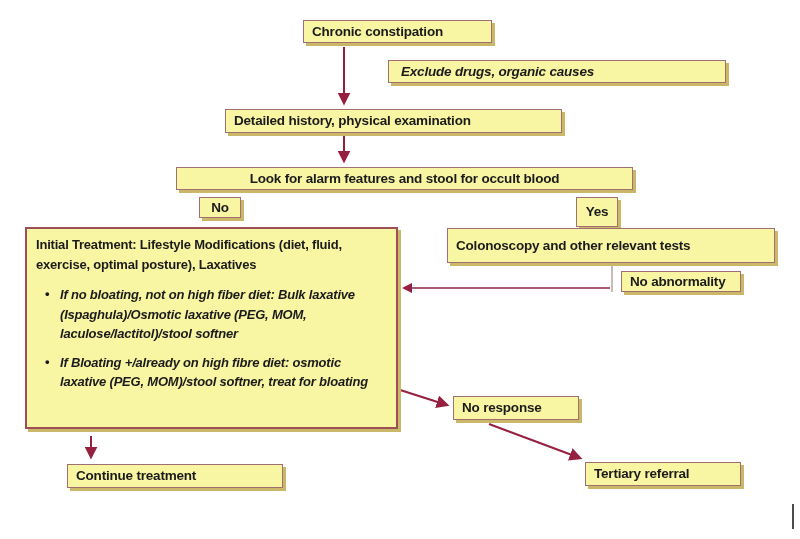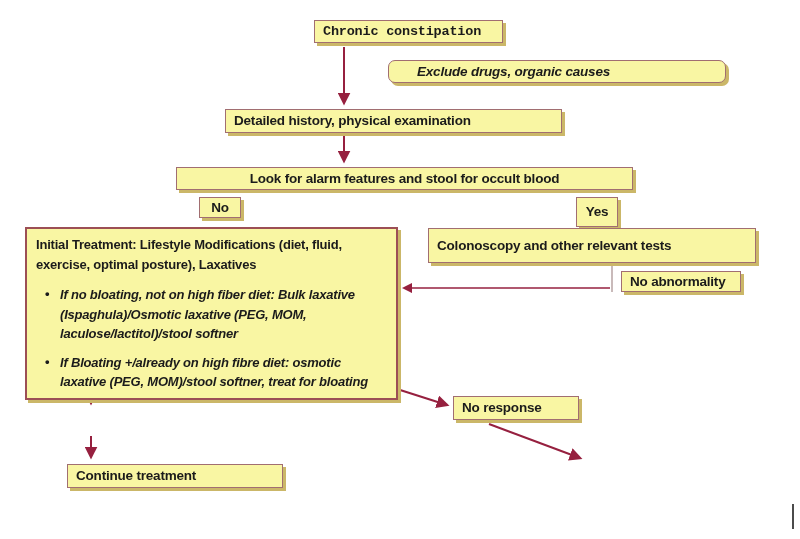--- a/index.html
+++ b/index.html
@@ -25,21 +25,21 @@
     font-weight: 700;
     font-size: 13.5px;
     letter-spacing: -0.2px;
     display: flex;
     align-items: center;
     padding: 0 8px;
     white-space: nowrap;
     line-height: 1;
   }
   .box.centered { justify-content: center; padding: 0 20px; }
-  .box.italic { font-style: italic; padding-left: 28px; border-radius: 7px; }
+  .box.italic { font-style: italic; padding-left: 12px; }
   .treatment {
     display: block;
     white-space: normal;
     border: 2px solid #9c4f55;
     padding: 6px 10px 6px 9px;
     font-size: 13px;
     line-height: 1.5;
   }
   .t-header { font-weight: 700; margin-bottom: 11px; }
   .t-bullets {
@@ -90,21 +90,21 @@
     <line x1="344" y1="47" x2="344" y2="103" stroke="#96203f" stroke-width="2" marker-end="url(#ah)"></line>
     <line x1="344" y1="136" x2="344" y2="161" stroke="#96203f" stroke-width="2" marker-end="url(#ah)"></line>
     <line x1="612" y1="251" x2="612" y2="292" stroke="#c9baba" stroke-width="2"></line>
     <line x1="610" y1="288" x2="404" y2="288" stroke="#96203f" stroke-width="1.6" marker-end="url(#ah)"></line>
     <line x1="91" y1="389" x2="91" y2="403" stroke="#96203f" stroke-width="2" marker-end="url(#ah)"></line>
     <line x1="91" y1="436" x2="91" y2="457" stroke="#96203f" stroke-width="2" marker-end="url(#ah)"></line>
     <line x1="397" y1="389" x2="447" y2="405" stroke="#96203f" stroke-width="2" marker-end="url(#ah)"></line>
     <line x1="489" y1="424" x2="580" y2="458" stroke="#96203f" stroke-width="2" marker-end="url(#ah)"></line>
   </svg>
 
-  <div class="box" style="left:314px; top:20px; width:189px; height:23px;font-family:Liberation Mono, monospace;">
+  <div class="box" style="left:303px; top:20px; width:189px; height:23px;">
     <span>Chronic constipation</span>
   </div>
 
   <div class="box italic" style="left:388px; top:60px; width:338px; height:23px;">
     <span>Exclude drugs, organic causes</span>
   </div>
 
   <div class="box" style="left:225px; top:109px; width:337px; height:24px;">
     <span>Detailed history, physical examination</span>
   </div>
@@ -114,41 +114,44 @@
   </div>
 
   <div class="box centered" style="left:199px; top:197px; width:30px; height:21px;">
     <span>No</span>
   </div>
 
   <div class="box centered" style="left:576px; top:197px; width:34px; height:30px;">
     <span>Yes</span>
   </div>
 
-  <div class="box treatment" style="left:25px; top:227px; width:373px; height:173px;">
+  <div class="box treatment" style="left:25px; top:227px; width:373px; height:202px;">
     <div class="t-header">Initial Treatment: Lifestyle Modifications (diet, fluid, exercise, optimal posture), Laxatives</div>
     <ul class="t-bullets">
       <li><span>If no bloating, not on high fiber diet: Bulk laxative (Ispaghula)/Osmotic laxative (PEG, MOM, laculose/lactitol)/stool softner</span></li>
       <li><span>If Bloating +/already on high fibre diet: osmotic laxative (PEG, MOM)/stool softner, treat for bloating</span></li>
     </ul>
   </div>
 
-  <div class="box" style="left:428px; top:228px; width:328px; height:35px;">
+  <div class="box" style="left:447px; top:228px; width:328px; height:35px;">
     <span>Colonoscopy and other relevant tests</span>
   </div>
 
   <div class="box" style="left:621px; top:271px; width:120px; height:21px;">
     <span>No abnormality</span>
   </div>
 
 
   <div class="box" style="left:53px; top:464px; width:216px; height:24px;margin-left:14px;">
     <span>Continue treatment</span>
   </div>
 
   <div class="box" style="left:453px; top:396px; width:126px; height:24px;">
     <span>No response</span>
   </div>
 
+  <div class="box" style="left:585px; top:462px; width:156px; height:24px;">
+    <span>Tertiary referral</span>
+  </div>
 
   <div id="text-cursor"></div>
 
 </div>
 
 </body></html>

